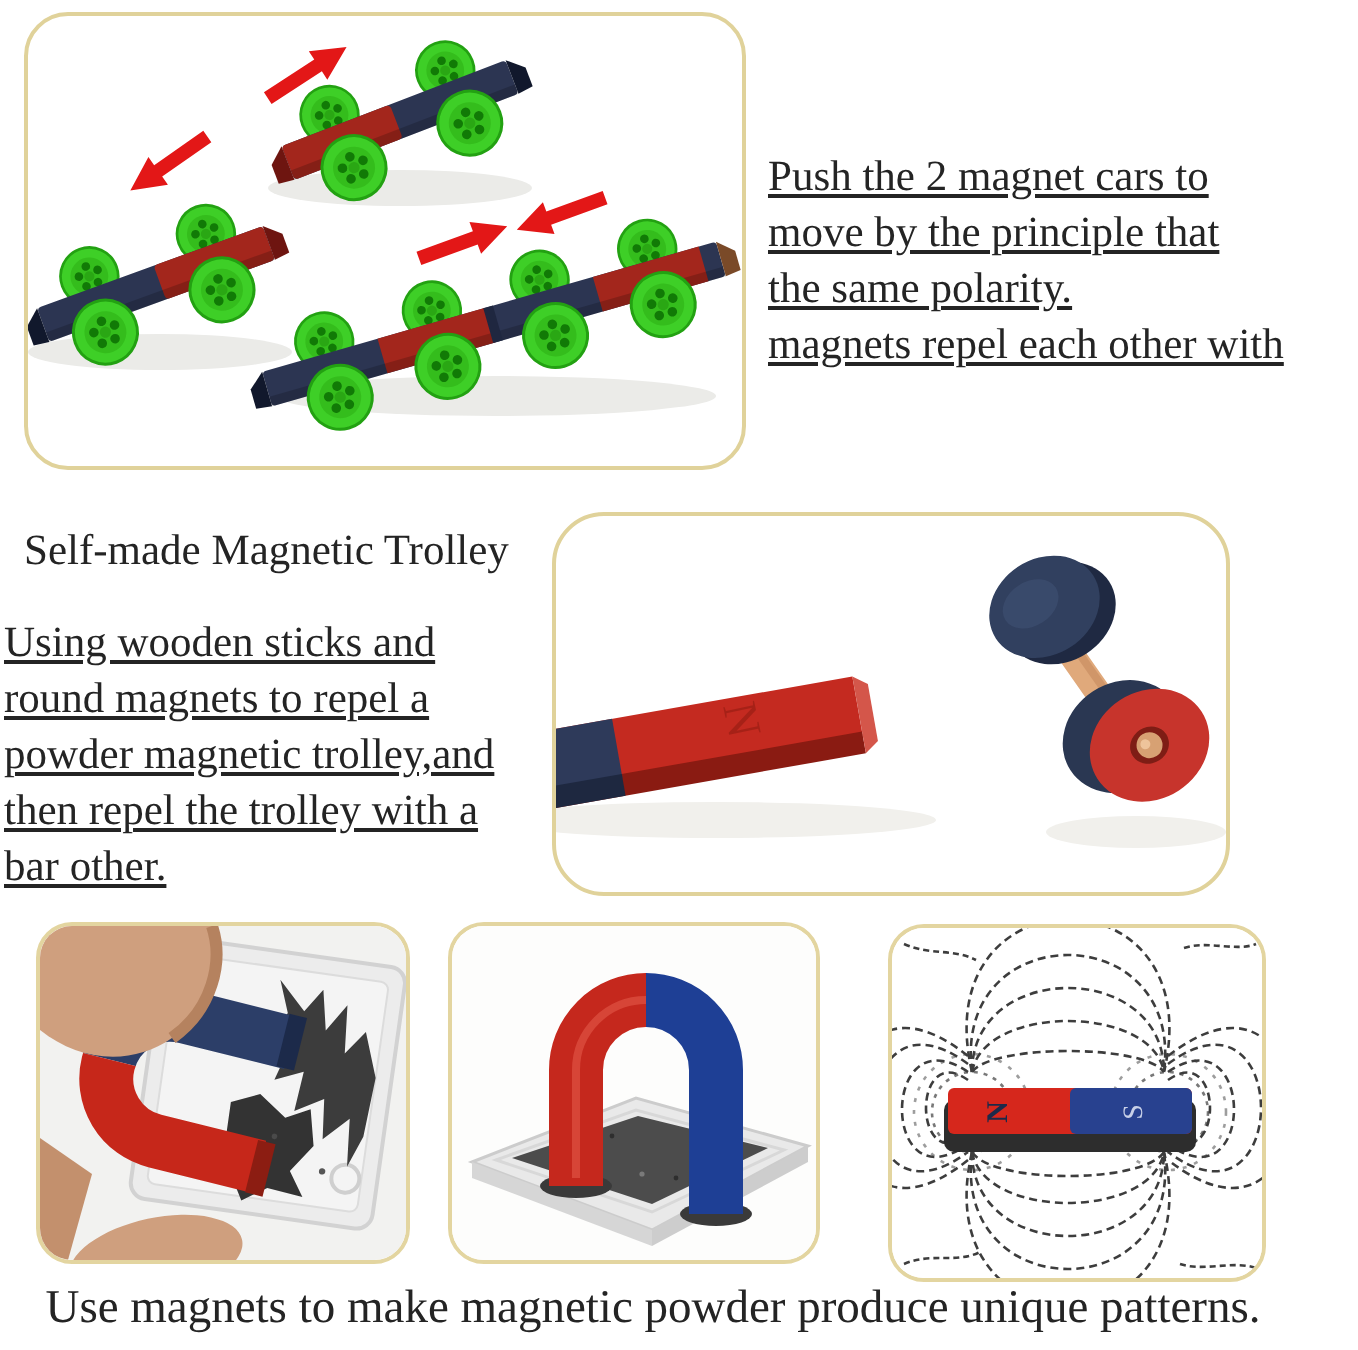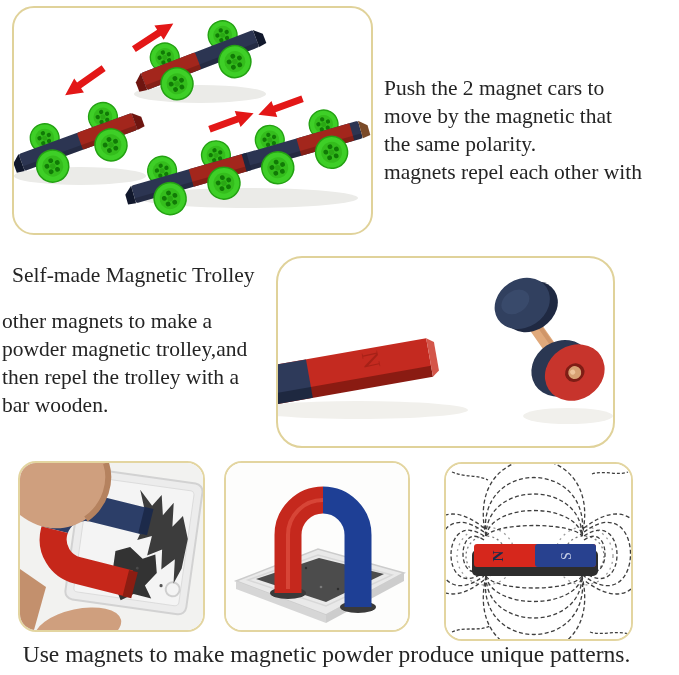--- a/index.html
+++ b/index.html
@@ -10,21 +10,21 @@
   .panel{
     position:absolute;border:2px solid #e0d29a;background:#ffffff;overflow:hidden;
   }
   .top-panel{left:12px;top:6px;width:357px;height:225px;border-radius:22px;}
   .mid-panel{left:276px;top:256px;width:335px;height:188px;border-radius:26px;}
   .photo{position:absolute;border:2px solid #e3d5a0;overflow:hidden;background:#fff;border-radius:18px;}
   .photo1{left:18px;top:461px;width:183px;height:167px;}
   .photo2{left:224px;top:461px;width:182px;height:167px;}
   .photo3{left:444px;top:462px;width:185px;height:175px;}
   .top-caption{position:absolute;left:384px;top:74px;font-size:21.5px;line-height:28px;}
-  .cap-line{white-space:nowrap;}
+  .cap-line{white-space:nowrap;text-decoration:underline;}
   .mid-heading{position:absolute;left:12px;top:263px;font-size:21.5px;white-space:nowrap;text-align:right;}
   .mid-body{position:absolute;left:2px;top:307px;font-size:21.5px;line-height:28px;}
   .bottom-caption{
     position:absolute;left:0;top:641px;width:653px;text-align:center;
     font-size:23.5px;white-space:nowrap;
   }
   svg{display:block;}
 </style>
 </head>
 <body>
@@ -92,31 +92,32 @@
         <use href="#wheel" transform="translate(-84,14)"></use>
         <use href="#wheel" transform="translate(-28,14)"></use>
         <use href="#wheel" transform="translate(28,14)"></use>
         <use href="#wheel" transform="translate(84,14)"></use>
       </g>
     </svg>
   </div>
 
   <div class="top-caption">
     <div class="cap-line">Push the 2 magnet cars to</div>
-    <div class="cap-line">move by the magnetic that</div>
+    <div class="cap-line">move by the principle that</div>
     <div class="cap-line">the same polarity.</div>
     <div class="cap-line">magnets repel each other with</div>
   </div>
 
   <div class="mid-heading">Self-made Magnetic Trolley</div>
   <div class="mid-body">
-    <div class="cap-line">other magnets to make a</div>
+    <div class="cap-line">Using wooden sticks and</div>
+    <div class="cap-line">round magnets to repel a</div>
     <div class="cap-line">powder magnetic trolley,and</div>
     <div class="cap-line">then repel the trolley with a</div>
-    <div class="cap-line">bar wooden.</div>
+    <div class="cap-line">bar other.</div>
   </div>
 
   <div class="panel mid-panel">
     <svg width="335" height="188" viewBox="0 0 335 188">
       <ellipse cx="80" cy="152" rx="110" ry="9" fill="#f1f0ec"></ellipse>
       <ellipse cx="290" cy="158" rx="45" ry="8" fill="#f1f0ec"></ellipse>
 
       <g transform="rotate(-10 60 110)">
         <rect x="-40" y="96" width="192" height="30" fill="#c42a20"></rect>
         <rect x="-40" y="124" width="192" height="11" fill="#8a1b12"></rect>

